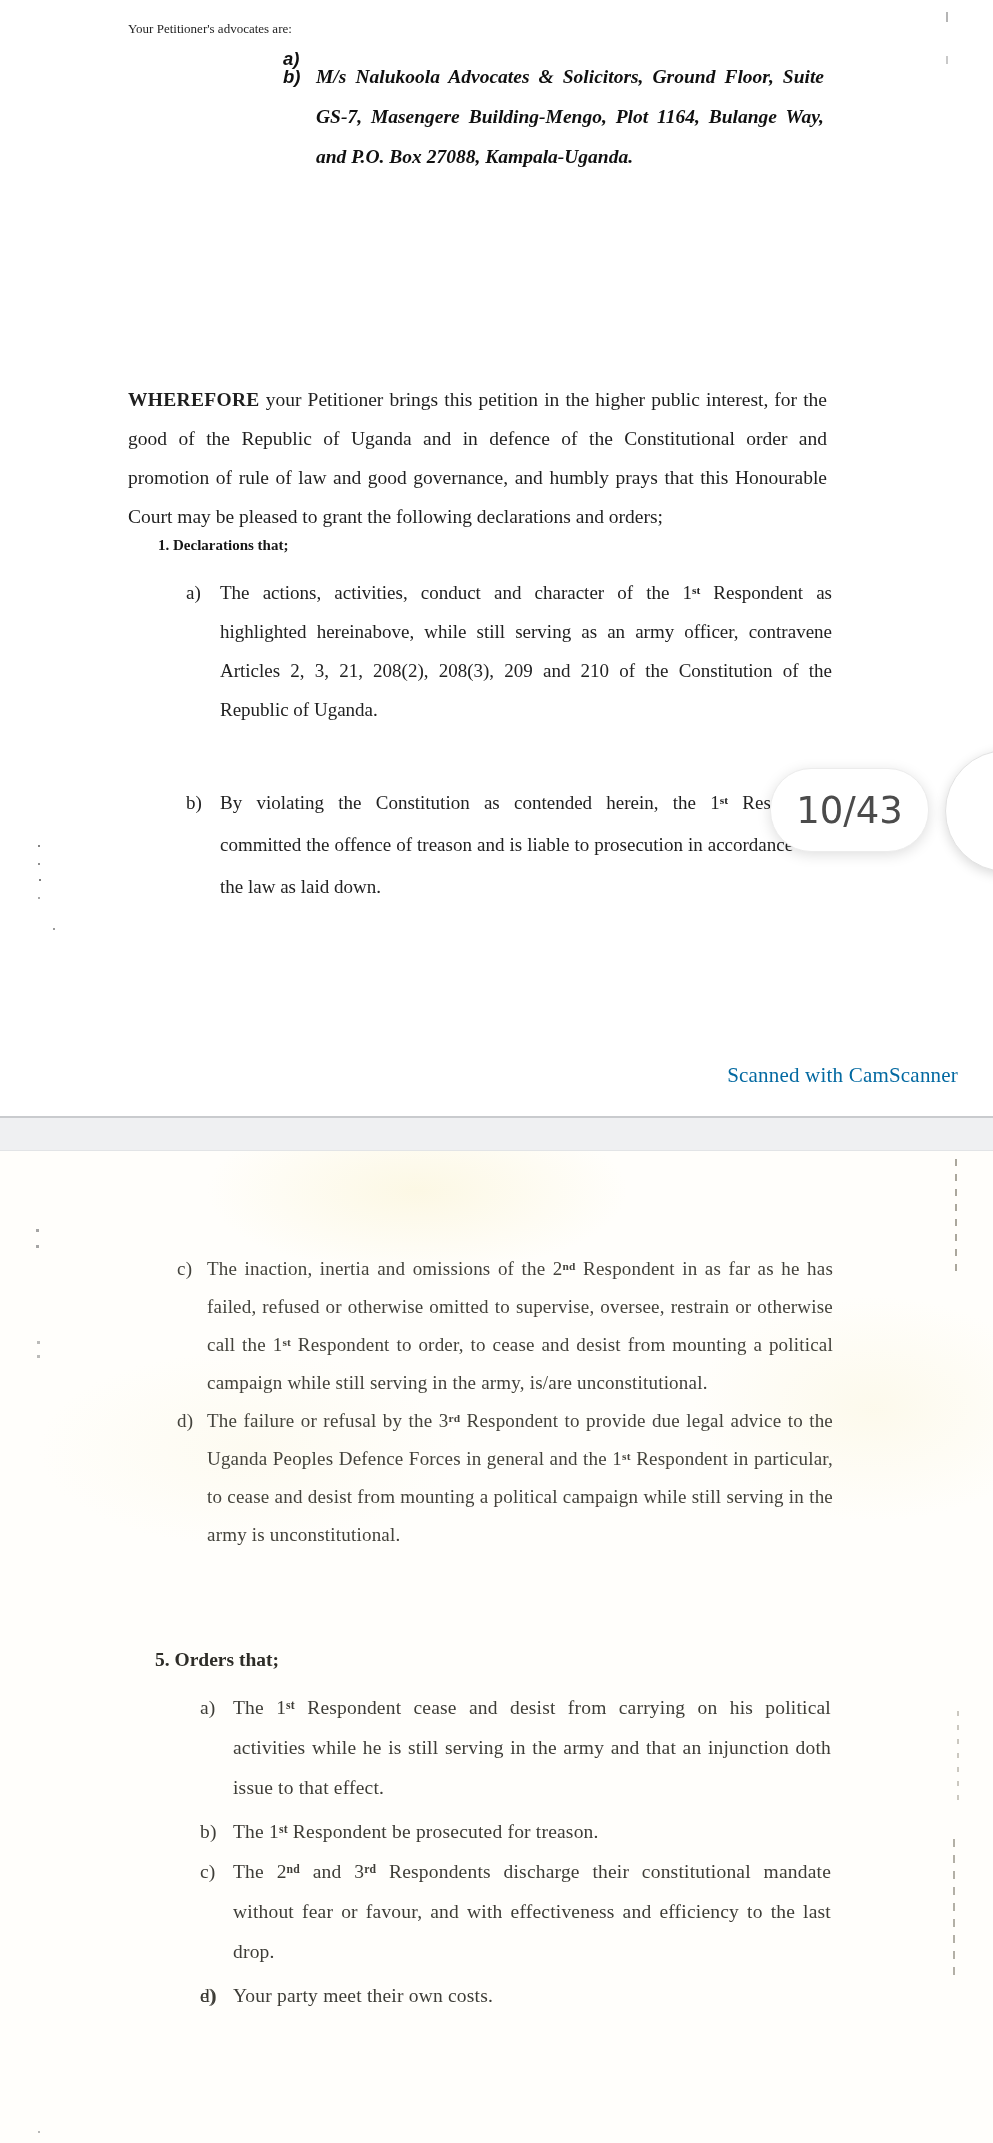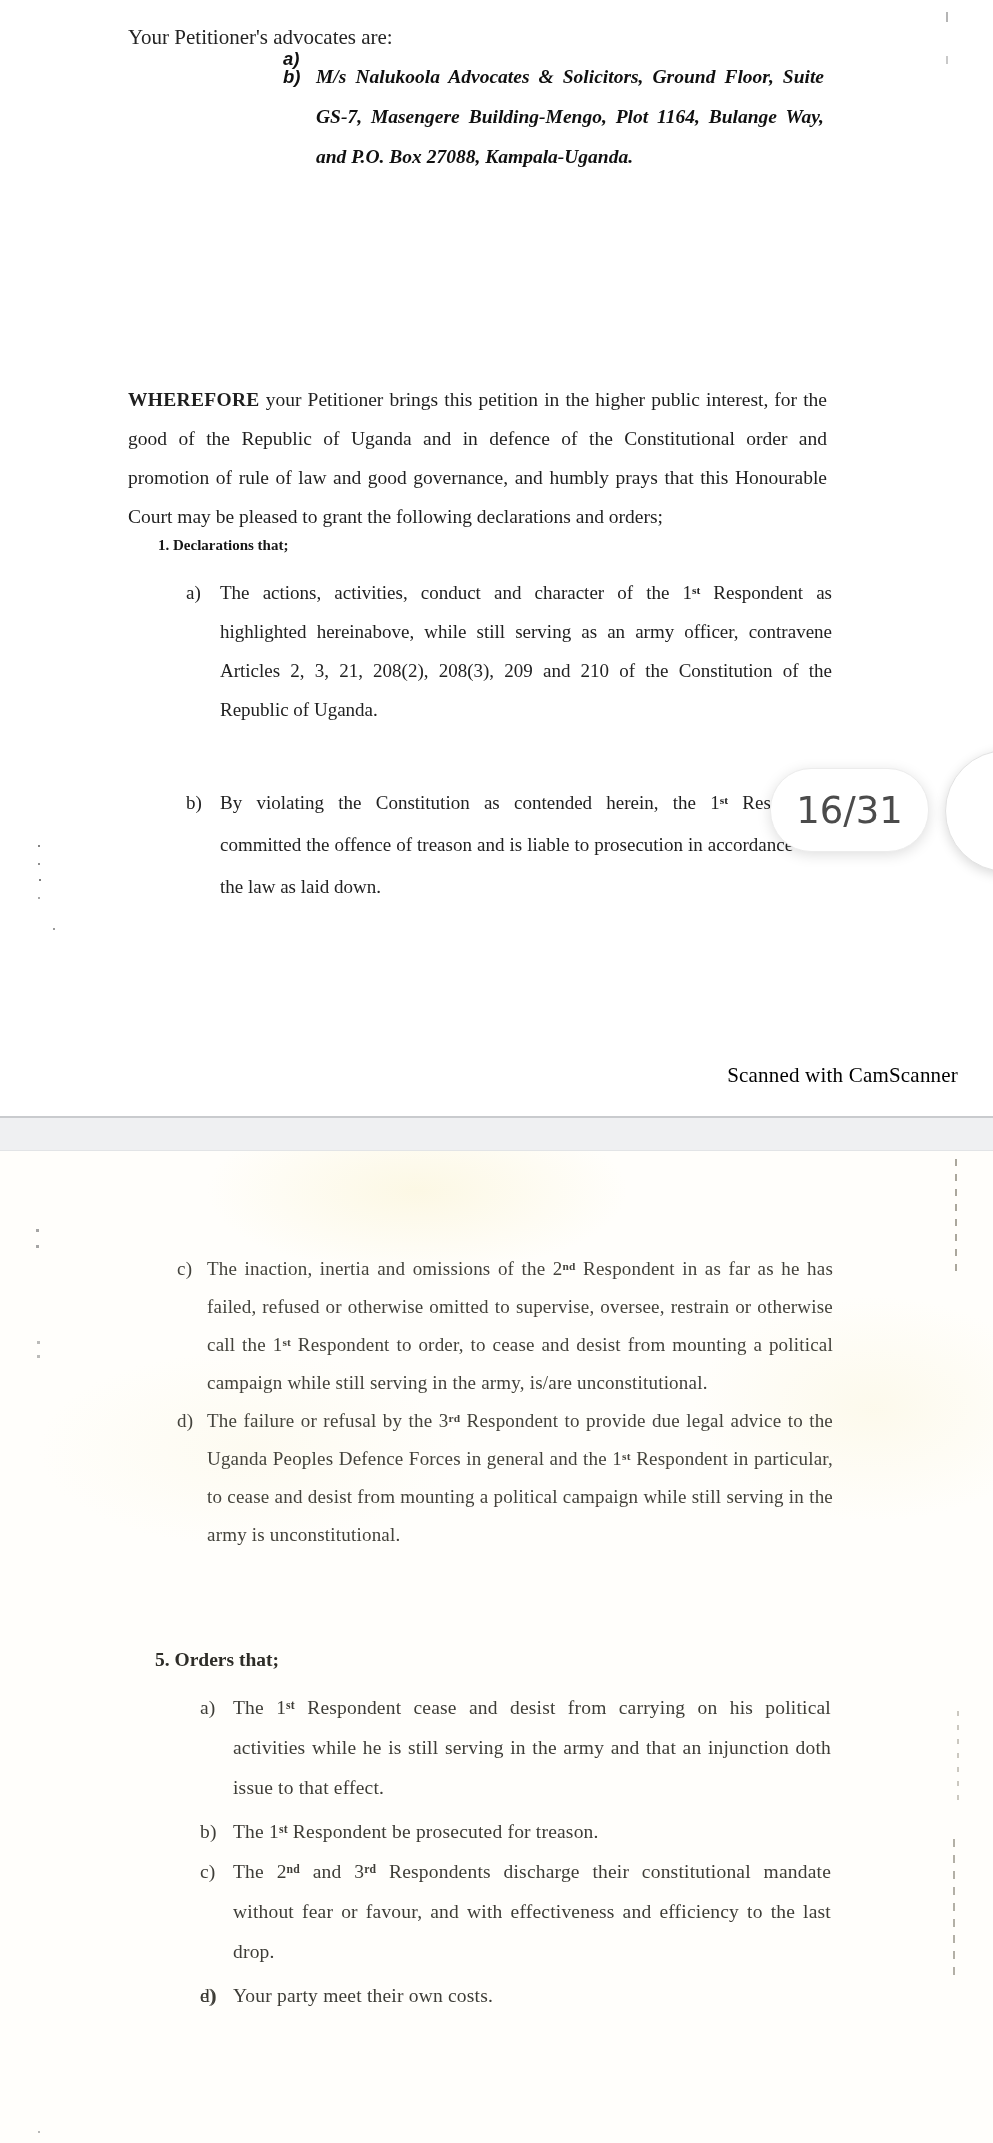--- a/index.html
+++ b/index.html
@@ -11,21 +11,21 @@
     font-family:"Liberation Serif", serif;
     color:#1e1e1e;
   }
   
   .page1{
     position:absolute;left:0;top:0;width:993px;height:1116px;
     background:#ffffff;
   }
   .intro{
     position:absolute;left:128px;top:4px;width:720px;
-    font-size:21px;line-height:24px;color:#242424;
+    font-size:13px;line-height:24px;color:#242424;
   }
   .advocates{
     position:absolute;left:283px;top:39px;width:541px;
     font-size:19.5px;line-height:40px;
     font-style:italic;font-weight:bold;color:#101010;
     text-align:justify;
   }
   .adv-item{position:relative;padding-left:33px;}
   .adv-item + .adv-item{margin-top:18px;}
   .adv-marker{
@@ -63,21 +63,21 @@
   }
   .scroll-thumb{
     position:absolute;left:945px;top:750px;width:120px;height:120px;
     background:#ffffff;border:1px solid #e2e2e2;border-radius:50%;
     box-shadow:0 3px 12px rgba(0,0,0,.15);
     z-index:4;
   }
   .watermark{
     position:absolute;right:35px;top:1063px;
     font-family:"Liberation Serif", serif;
-    font-size:21px;color:#000000;letter-spacing:.2px;
+    font-size:21px;color:#0369a1;letter-spacing:.2px;
   }
   
   .separator{
     position:absolute;left:0;top:1116px;width:993px;height:35px;
     background:#eff0f2;
     border-top:2px solid #c9cbce;
     border-bottom:1px solid #e2e4e6;
     box-sizing:border-box;
   }
   
@@ -157,21 +157,21 @@
         <span class="li-marker">a)</span>
         <span>The actions, activities, conduct and character of the 1<sup>st</sup> Respondent as highlighted hereinabove, while still serving as an army officer, contravene Articles 2, 3, 21, 208(2), 208(3), 209 and 210 of the Constitution of the Republic of Uganda.</span>
       </div>
       <div class="decl-item">
         <span class="li-marker">b)</span>
         <span>By violating the Constitution as contended herein, the 1<sup>st</sup> Respondent committed the offence of treason and is liable to prosecution in accordance with the law as laid down.</span>
       </div>
     </div>
 
     <div class="page-badge">
-      <span>16/31</span>
+      <span>10/43</span>
     </div>
     <div class="scroll-thumb"></div>
 
     <div class="watermark">Scanned with CamScanner</div>
 
     <div class="artifact speck-col-1"></div>
     <div class="artifact speck-dot-1"></div>
     <div class="artifact edge-mark-1"></div>
     <div class="artifact edge-mark-2"></div>
   </section>

